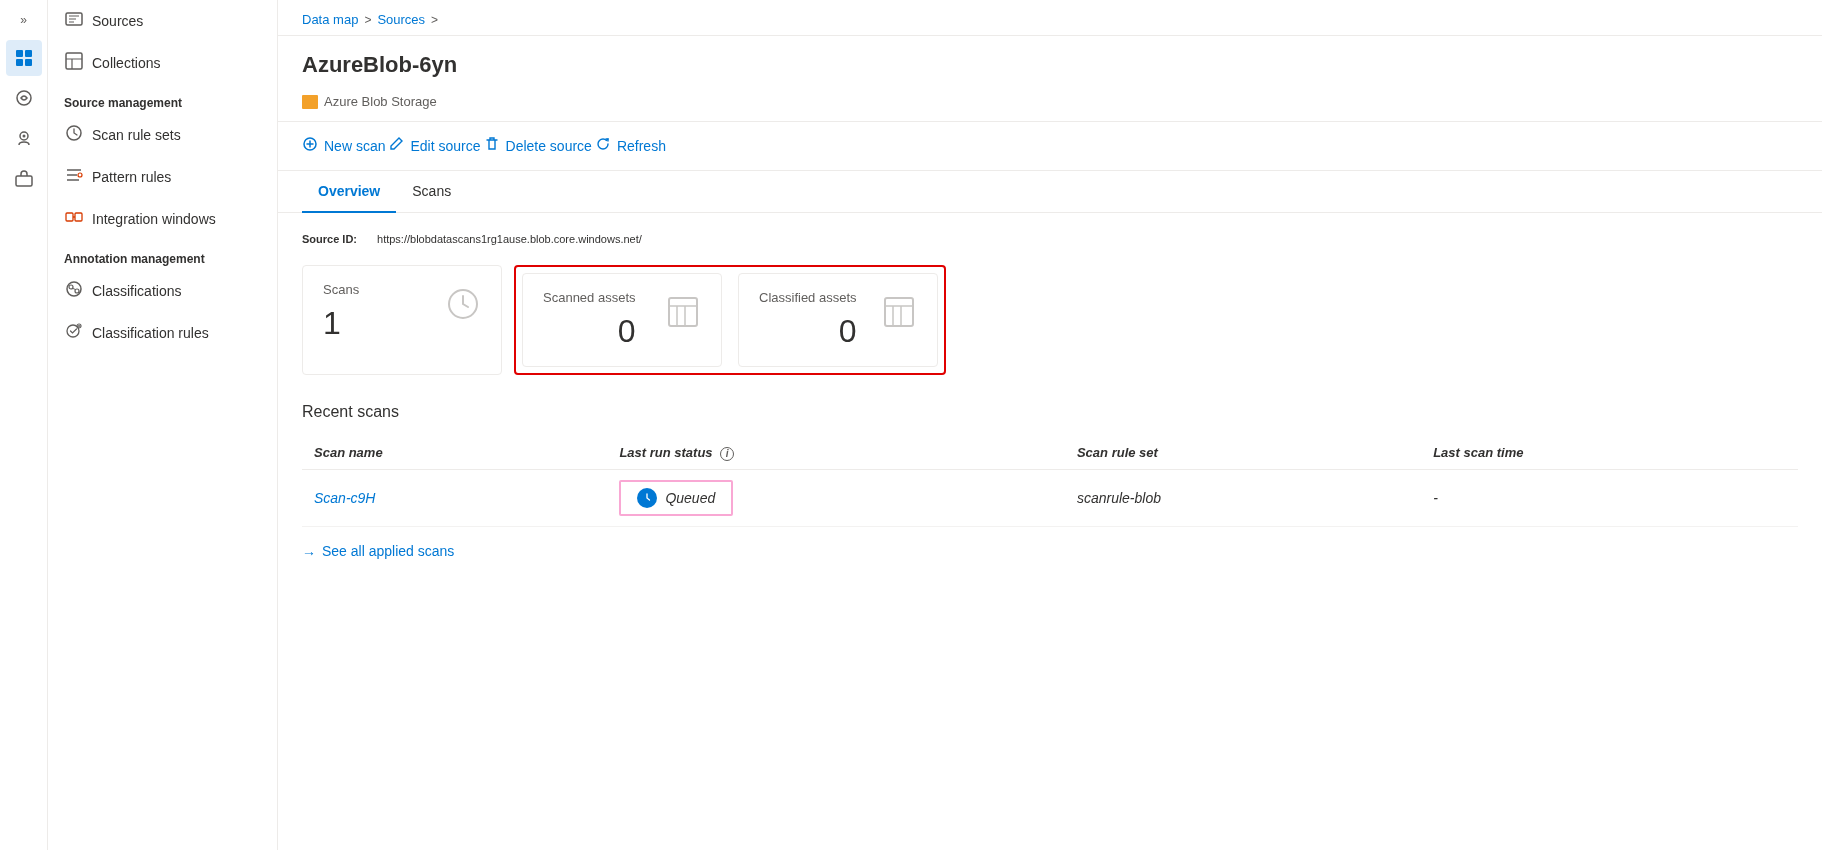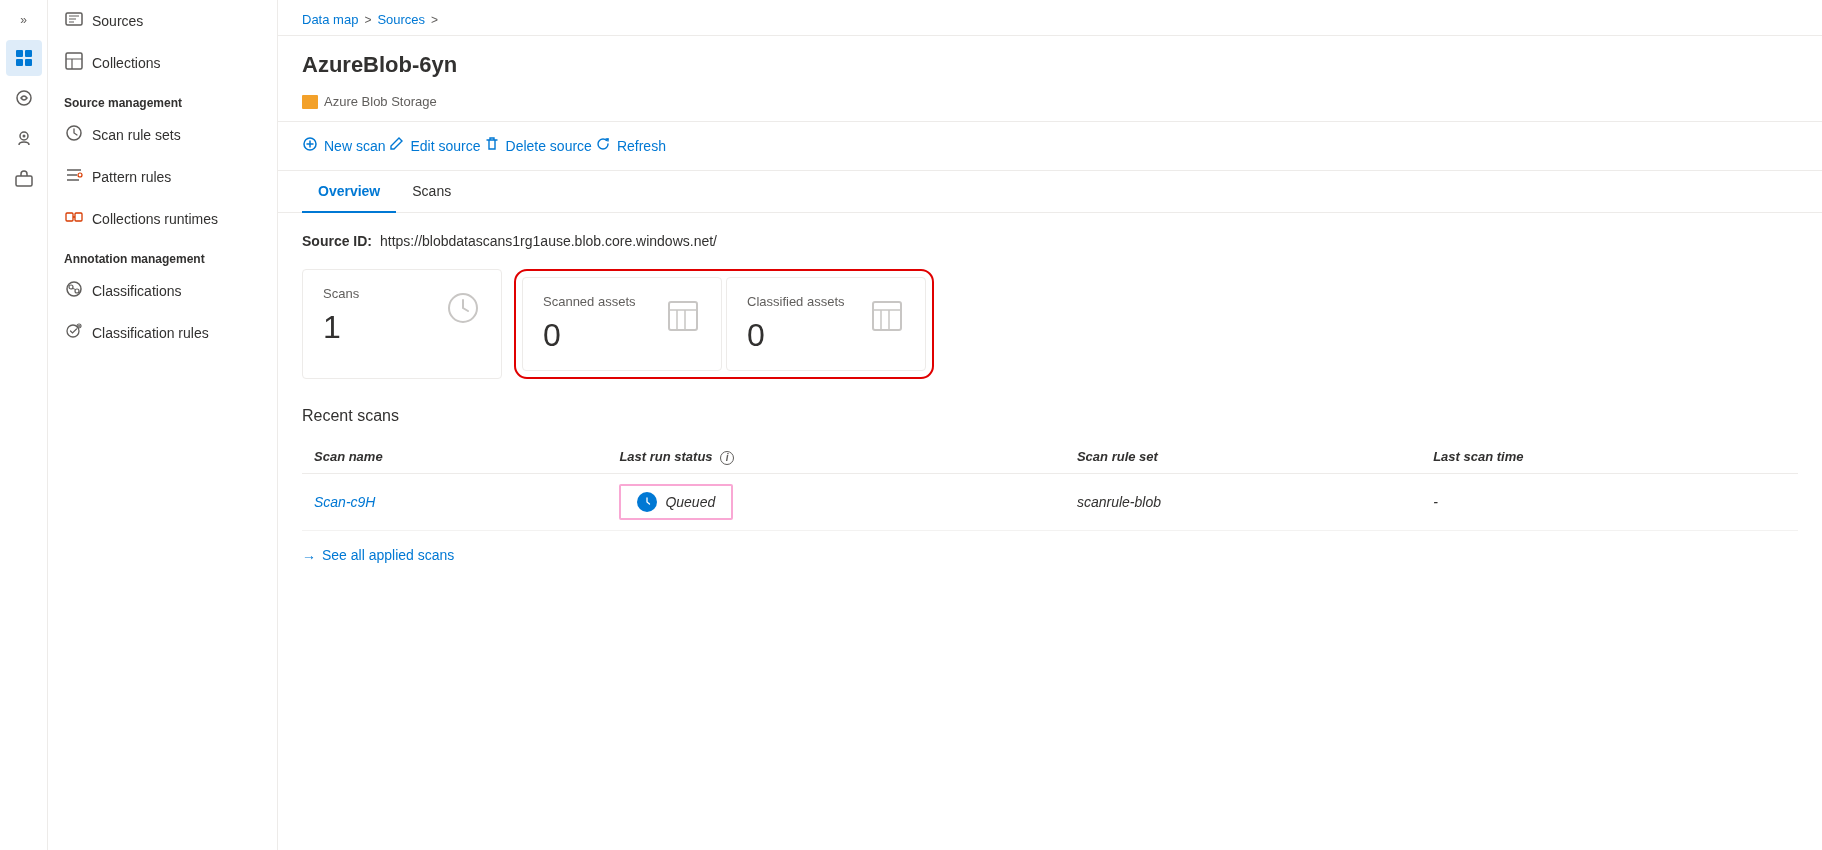--- a/index.html
+++ b/index.html
@@ -152,23 +152,23 @@
       color: #0078d4;
     }
 
     
     .overview {
       padding: 20px 24px;
     }
     .source-id-row {
       display: flex;
       align-items: center;
-      gap: 8px;
+      gap: 20px;
       margin-bottom: 20px;
-      font-size: 14px;
+      font-size: 11px;
     }
     .source-id-label { font-weight: 600; }
     .source-id-value { color: #323130; }
 
     
     .stats-row {
       display: flex;
       gap: 12px;
       margin-bottom: 28px;
     }
@@ -326,21 +326,21 @@
     <span>Pattern rules</span>
   </div>
   <div class="sidebar-item">
     <span class="s-icon orange">
       <svg width="18" height="18" viewBox="0 0 18 18" fill="none">
         <rect x="1" y="5" width="7" height="8" rx="1" stroke="#d83b01" stroke-width="1.3" fill="none"></rect>
         <rect x="10" y="5" width="7" height="8" rx="1" stroke="#d83b01" stroke-width="1.3" fill="none"></rect>
         <path d="M8 9h2" stroke="#d83b01" stroke-width="1.3"></path>
       </svg>
     </span>
-    <span>Collections runtimes</span>
+    <span>Integration windows</span>
   </div>
   <div class="sidebar-section-label">Annotation management</div>
   <div class="sidebar-item">
     <span class="s-icon">
       <svg width="18" height="18" viewBox="0 0 18 18" fill="none">
         <circle cx="9" cy="9" r="7" stroke="#605e5c" stroke-width="1.5" fill="none"></circle>
         <circle cx="6" cy="7" r="2" stroke="#605e5c" stroke-width="1.2" fill="none"></circle>
         <circle cx="12" cy="11" r="2" stroke="#605e5c" stroke-width="1.2" fill="none"></circle>
         <path d="M8 8.5l2.5 1" stroke="#605e5c" stroke-width="1"></path>
       </svg>
@@ -434,21 +434,21 @@
           <div class="stat-card-value">1</div>
         </div>
         <div class="stat-card-icon">
           <svg width="36" height="36" viewBox="0 0 36 36" fill="none">
             <circle cx="18" cy="18" r="14" stroke="#c8c6c4" stroke-width="2" fill="none"></circle>
             <path d="M18 10v8l5 3" stroke="#c8c6c4" stroke-width="2" stroke-linecap="round"></path>
           </svg>
         </div>
       </div>
 
-      <div style="display:flex;gap:4px;border:2px solid #e00000;padding:6px;border-radius:13px;">
+      <div style="display:flex;gap:16px;border:2px solid #e00000;padding:6px;border-radius:4px;text-align:right;">
 
         <div class="stat-card" style="border:1px solid #edebe9;min-width:200px;">
           <div class="stat-card-content">
             <div class="stat-card-label">Scanned assets</div>
             <div class="stat-card-value">0</div>
           </div>
           <div class="stat-card-icon">
             <svg width="36" height="36" viewBox="0 0 36 36" fill="none">
               <rect x="4" y="4" width="28" height="28" rx="2" stroke="#c8c6c4" stroke-width="2" fill="none"></rect>
               <path d="M4 12h28M12 12v20M20 12v20" stroke="#c8c6c4" stroke-width="1.5"></path>

